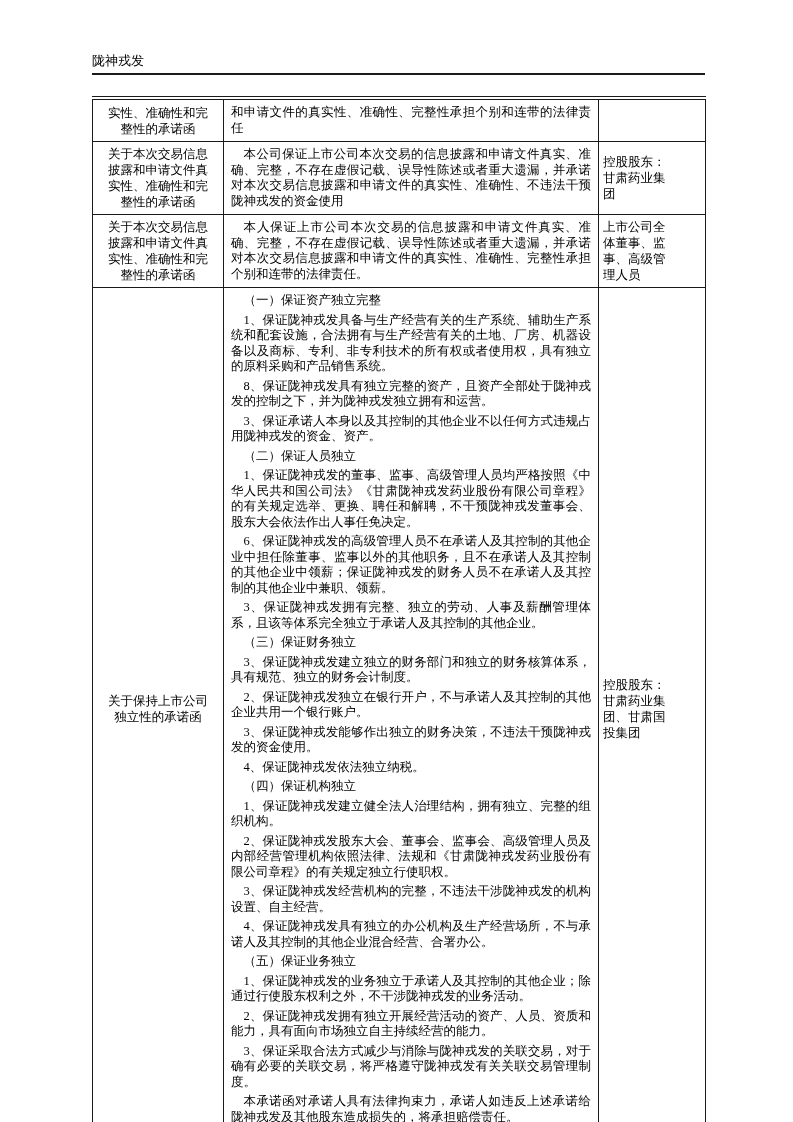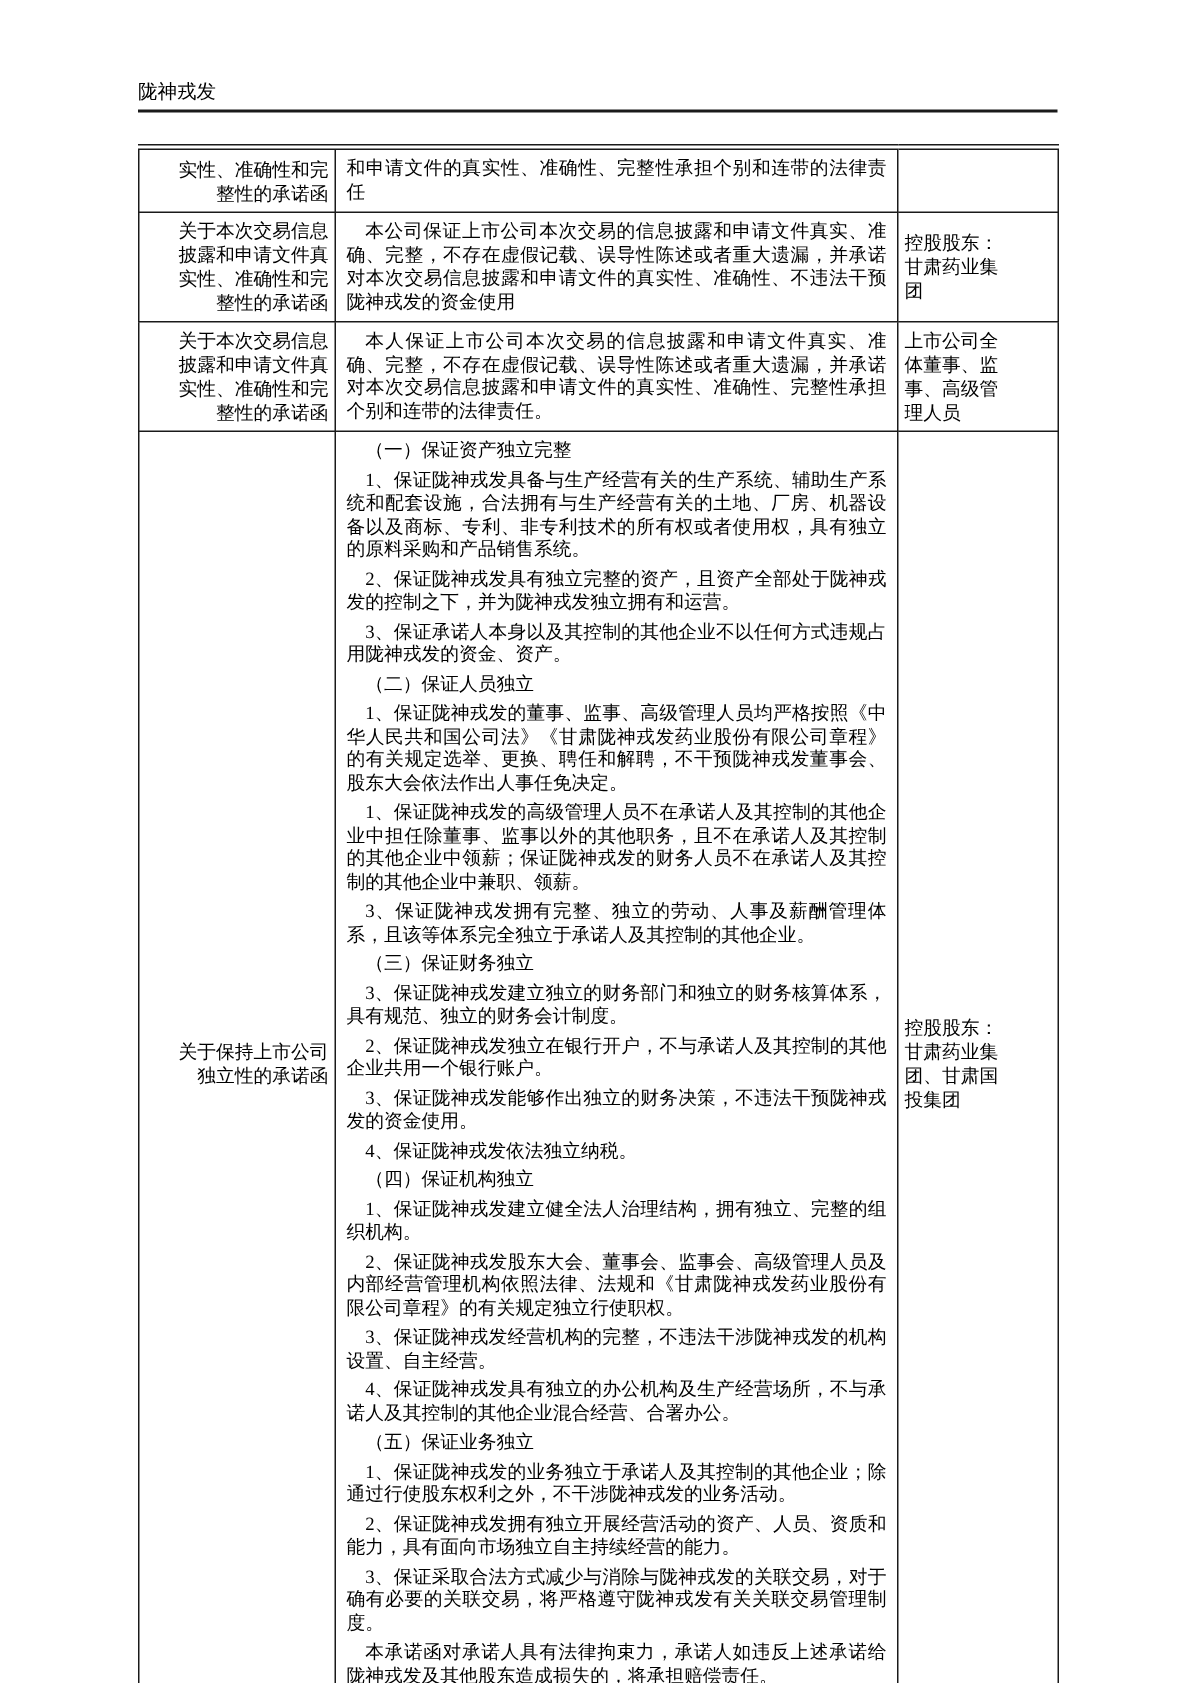--- a/index.html
+++ b/index.html
@@ -47,21 +47,21 @@
   }
   .commitments-table td {
     border: 1px solid #1a1a1a;
     vertical-align: middle;
     box-sizing: border-box;
   }
   .commitments-table tr:first-child td { border-top: 4px double #1a1a1a; }
   .commitments-table tr:last-child td  { border-bottom: 4px double #1a1a1a; }
   td.c1 {
     width: 131px;
-    text-align: right;
+    text-align: center;
     white-space: pre-line;
     line-height: 16px;
     padding: 1px 4px;
   }
   td.c2 {
     width: 375px;
     vertical-align: top;
     padding: 1px 3px;
     line-height: 15.5px;
   }
@@ -133,25 +133,25 @@
 体董事、监
 事、高级管
 理人员</td>
       </tr>
       <tr class="r4">
         <td class="c1">关于保持上市公司
 独立性的承诺函</td>
         <td class="c2">
             <p class="para">（一）保证资产独立完整</p>
             <p class="para">1、保证陇神戎发具备与生产经营有关的生产系统、辅助生产系统和配套设施，合法拥有与生产经营有关的土地、厂房、机器设备以及商标、专利、非专利技术的所有权或者使用权，具有独立的原料采购和产品销售系统。</p>
-            <p class="para">2、保证陇神戎发具有独立完整的资产，且资产全部处于陇神戎发的控制之下，并为陇神戎发独立拥有和运营。</p>
+            <p class="para">8、保证陇神戎发具有独立完整的资产，且资产全部处于陇神戎发的控制之下，并为陇神戎发独立拥有和运营。</p>
             <p class="para">3、保证承诺人本身以及其控制的其他企业不以任何方式违规占用陇神戎发的资金、资产。</p>
             <p class="para">（二）保证人员独立</p>
             <p class="para">1、保证陇神戎发的董事、监事、高级管理人员均严格按照《中华人民共和国公司法》《甘肃陇神戎发药业股份有限公司章程》的有关规定选举、更换、聘任和解聘，不干预陇神戎发董事会、股东大会依法作出人事任免决定。</p>
-            <p class="para">1、保证陇神戎发的高级管理人员不在承诺人及其控制的其他企业中担任除董事、监事以外的其他职务，且不在承诺人及其控制的其他企业中领薪；保证陇神戎发的财务人员不在承诺人及其控制的其他企业中兼职、领薪。</p>
+            <p class="para">6、保证陇神戎发的高级管理人员不在承诺人及其控制的其他企业中担任除董事、监事以外的其他职务，且不在承诺人及其控制的其他企业中领薪；保证陇神戎发的财务人员不在承诺人及其控制的其他企业中兼职、领薪。</p>
             <p class="para">3、保证陇神戎发拥有完整、独立的劳动、人事及薪酬管理体系，且该等体系完全独立于承诺人及其控制的其他企业。</p>
             <p class="para">（三）保证财务独立</p>
             <p class="para">3、保证陇神戎发建立独立的财务部门和独立的财务核算体系，具有规范、独立的财务会计制度。</p>
             <p class="para">2、保证陇神戎发独立在银行开户，不与承诺人及其控制的其他企业共用一个银行账户。</p>
             <p class="para">3、保证陇神戎发能够作出独立的财务决策，不违法干预陇神戎发的资金使用。</p>
             <p class="para">4、保证陇神戎发依法独立纳税。</p>
             <p class="para">（四）保证机构独立</p>
             <p class="para">1、保证陇神戎发建立健全法人治理结构，拥有独立、完整的组织机构。</p>
             <p class="para">2、保证陇神戎发股东大会、董事会、监事会、高级管理人员及内部经营管理机构依照法律、法规和《甘肃陇神戎发药业股份有限公司章程》的有关规定独立行使职权。</p>
             <p class="para">3、保证陇神戎发经营机构的完整，不违法干涉陇神戎发的机构设置、自主经营。</p>

